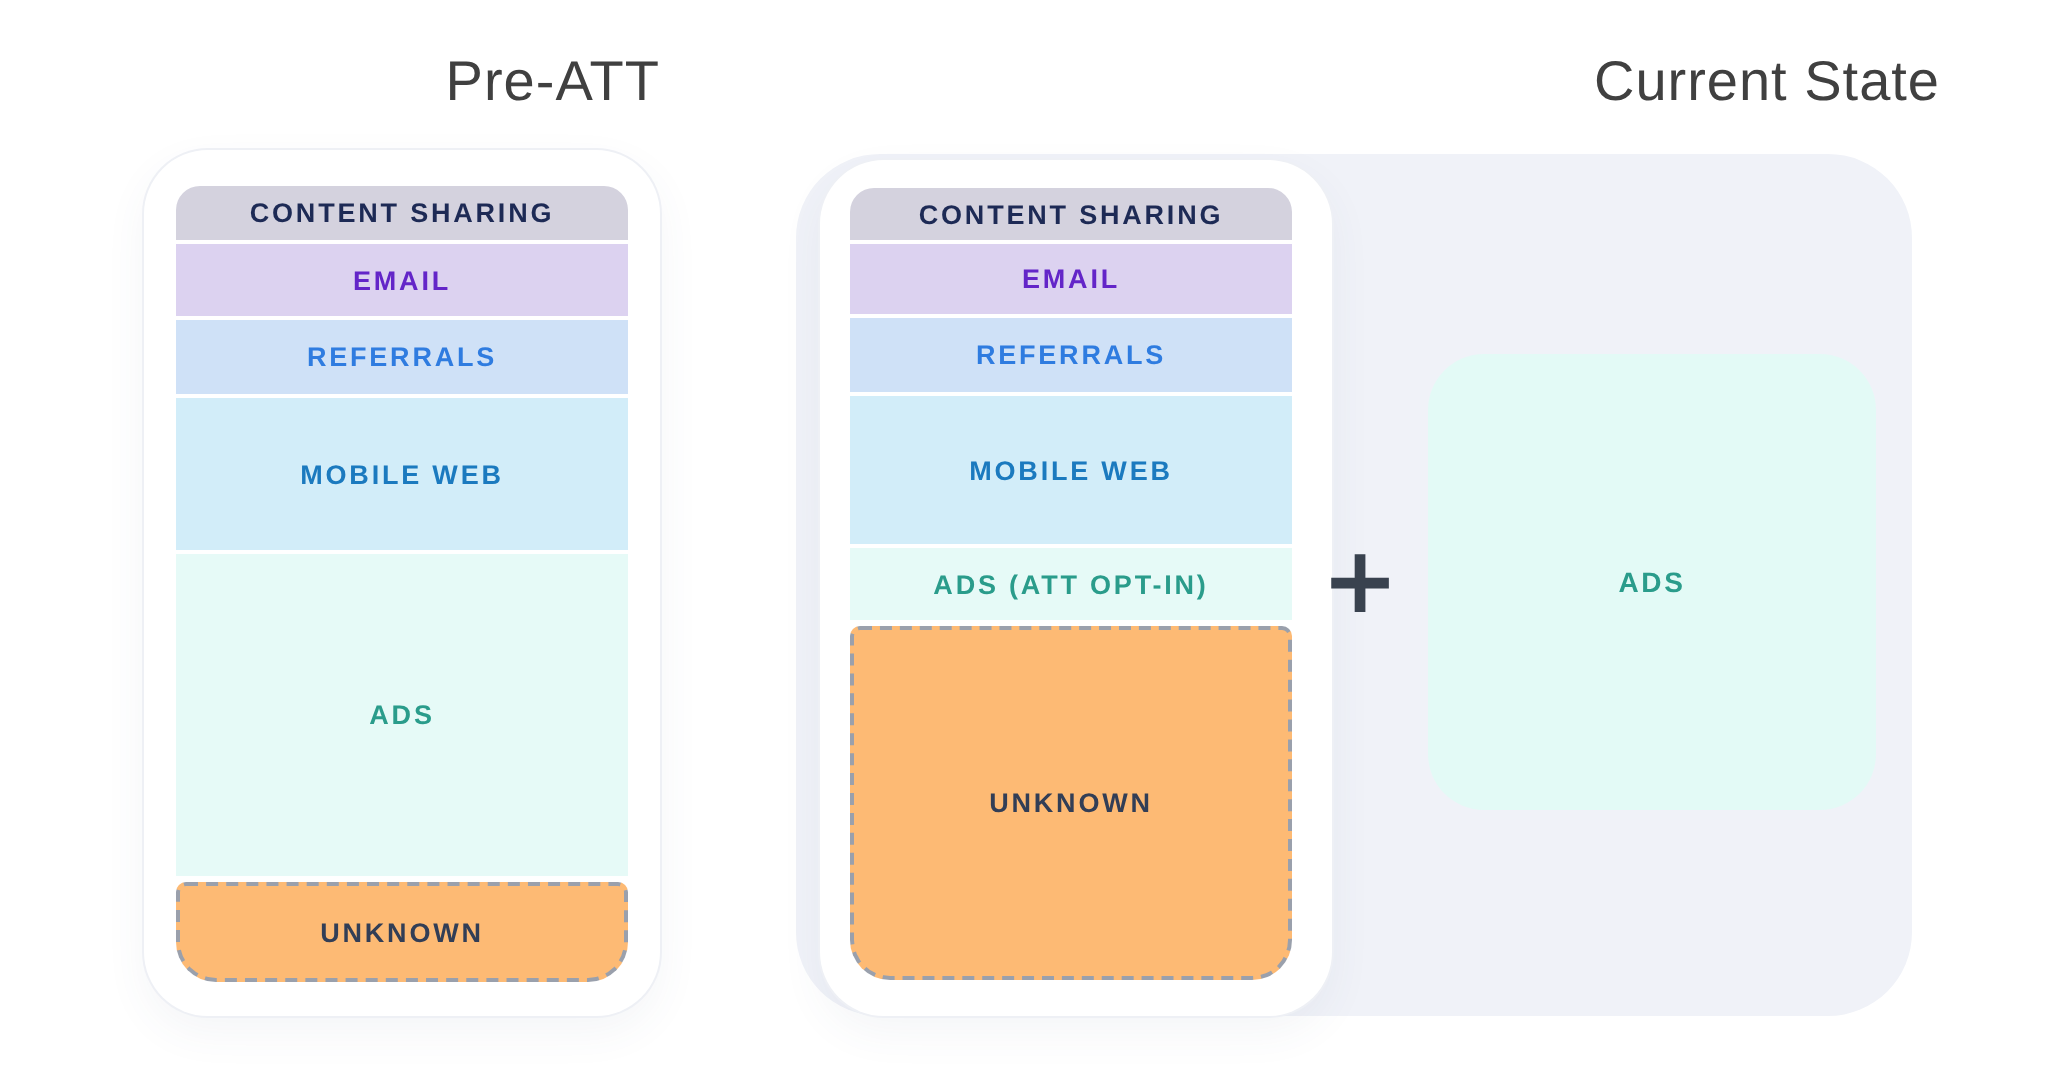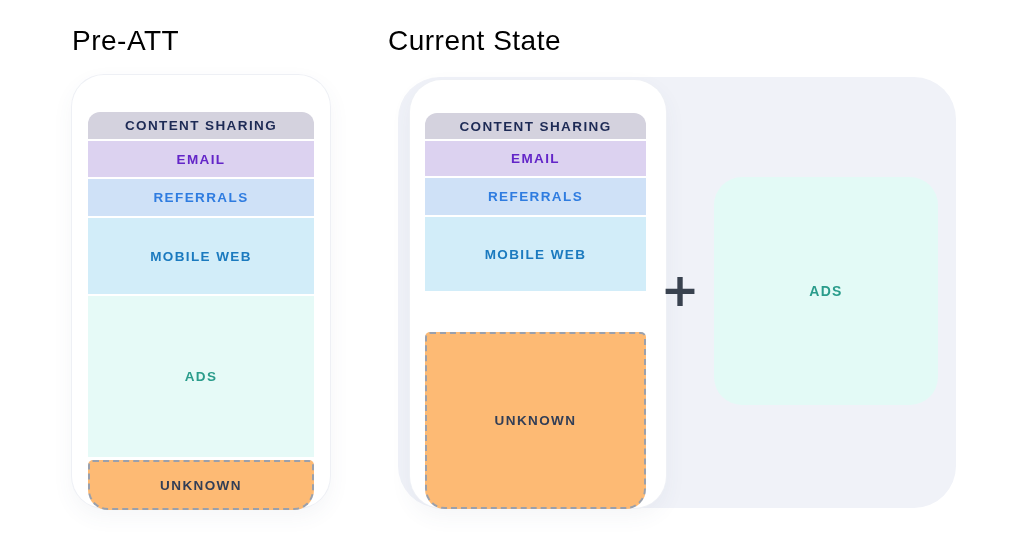--- a/index.html
+++ b/index.html
@@ -12,25 +12,25 @@
     height: 536px;
     background: #ffffff;
     overflow: hidden;
   }
 
   .title {
     position: absolute;
     top: 25px;
     font-size: 28px;
     letter-spacing: 0.5px;
-    color: #000000;
-    text-align: left;
+    color: #404040;
+    text-align: right;
   }
   .title-left  { left: 72px;  width: 258px; }
-  .title-right { left: 388px; width: 558px; }
+  .title-right { left: 412px; width: 558px; }
 
   
   .bigbox {
     position: absolute;
     left: 398px; top: 77px;
     width: 558px; height: 431px;
     background: #f0f2f8;
     border-radius: 42px;
   }
 
@@ -48,21 +48,20 @@
   .seg {
     position: absolute;
     left: 16px; right: 16px;
     display: flex;
     align-items: center;
     justify-content: center;
     font-size: 13.5px;
     font-weight: bold;
     letter-spacing: 1.4px;
     white-space: nowrap;
-    margin-top: 19px;
   }
   .phone-right .seg { left: 15px; right: 20px; }
 
   .seg-dashed {
     background: #fdba74;
     border: 2px dashed #9aa0ac;
     border-radius: 5px 5px 20px 20px;
   }
 
   
@@ -131,20 +130,21 @@
     <div class="seg lseg3">MOBILE WEB</div>
     <div class="seg lseg4">ADS</div>
     <div class="seg lseg5 seg-dashed">UNKNOWN</div>
   </div>
 
   <div class="phone phone-right">
     <div class="seg rseg0">CONTENT SHARING</div>
     <div class="seg rseg1">EMAIL</div>
     <div class="seg rseg2">REFERRALS</div>
     <div class="seg rseg3">MOBILE WEB</div>
+    <div class="seg rseg4">ADS (ATT OPT-IN)</div>
     <div class="seg rseg5 seg-dashed">UNKNOWN</div>
   </div>
 
   <div class="plus">+</div>
 
   <div class="skadbox">
     <div>ADS</div>
   </div>
 
 </div>

